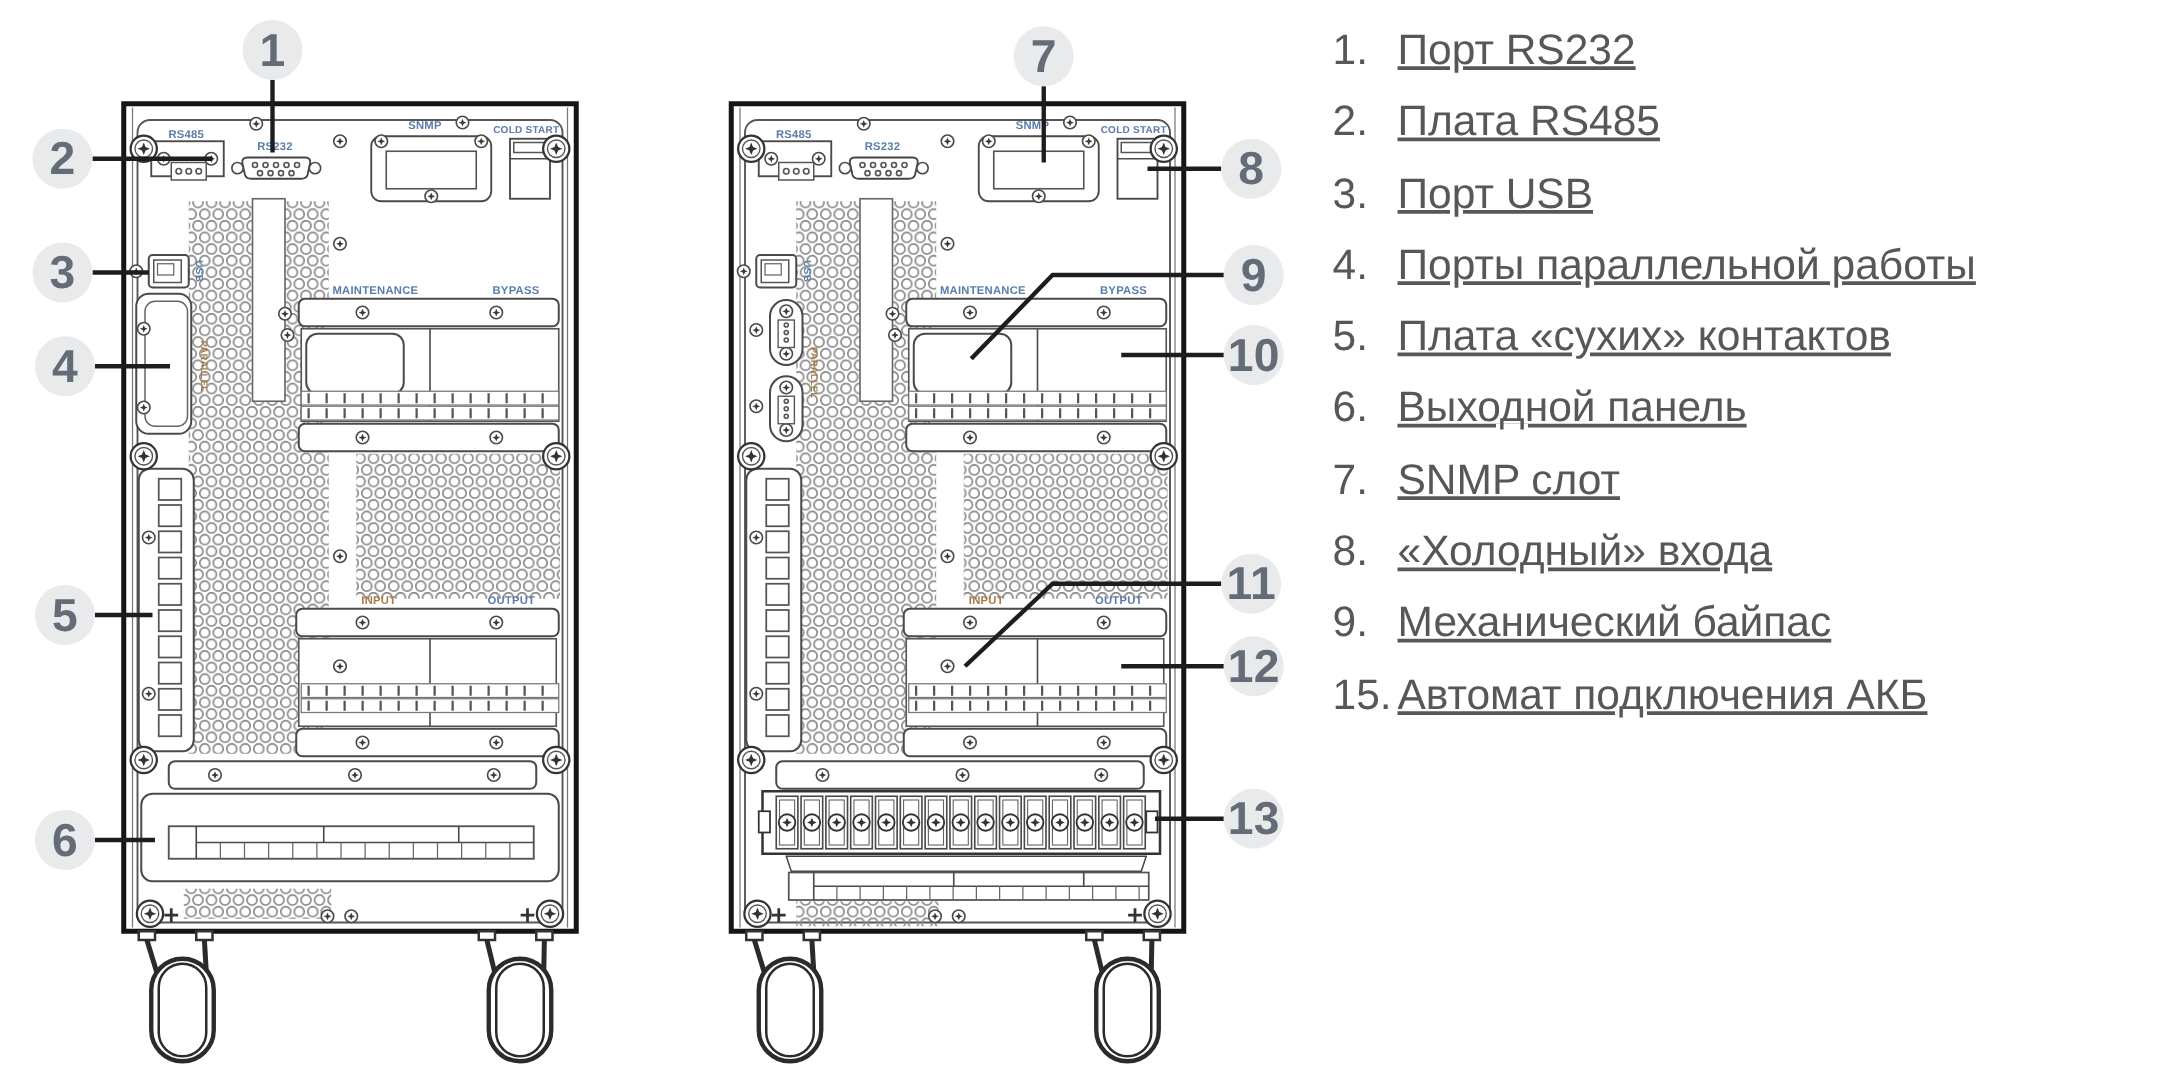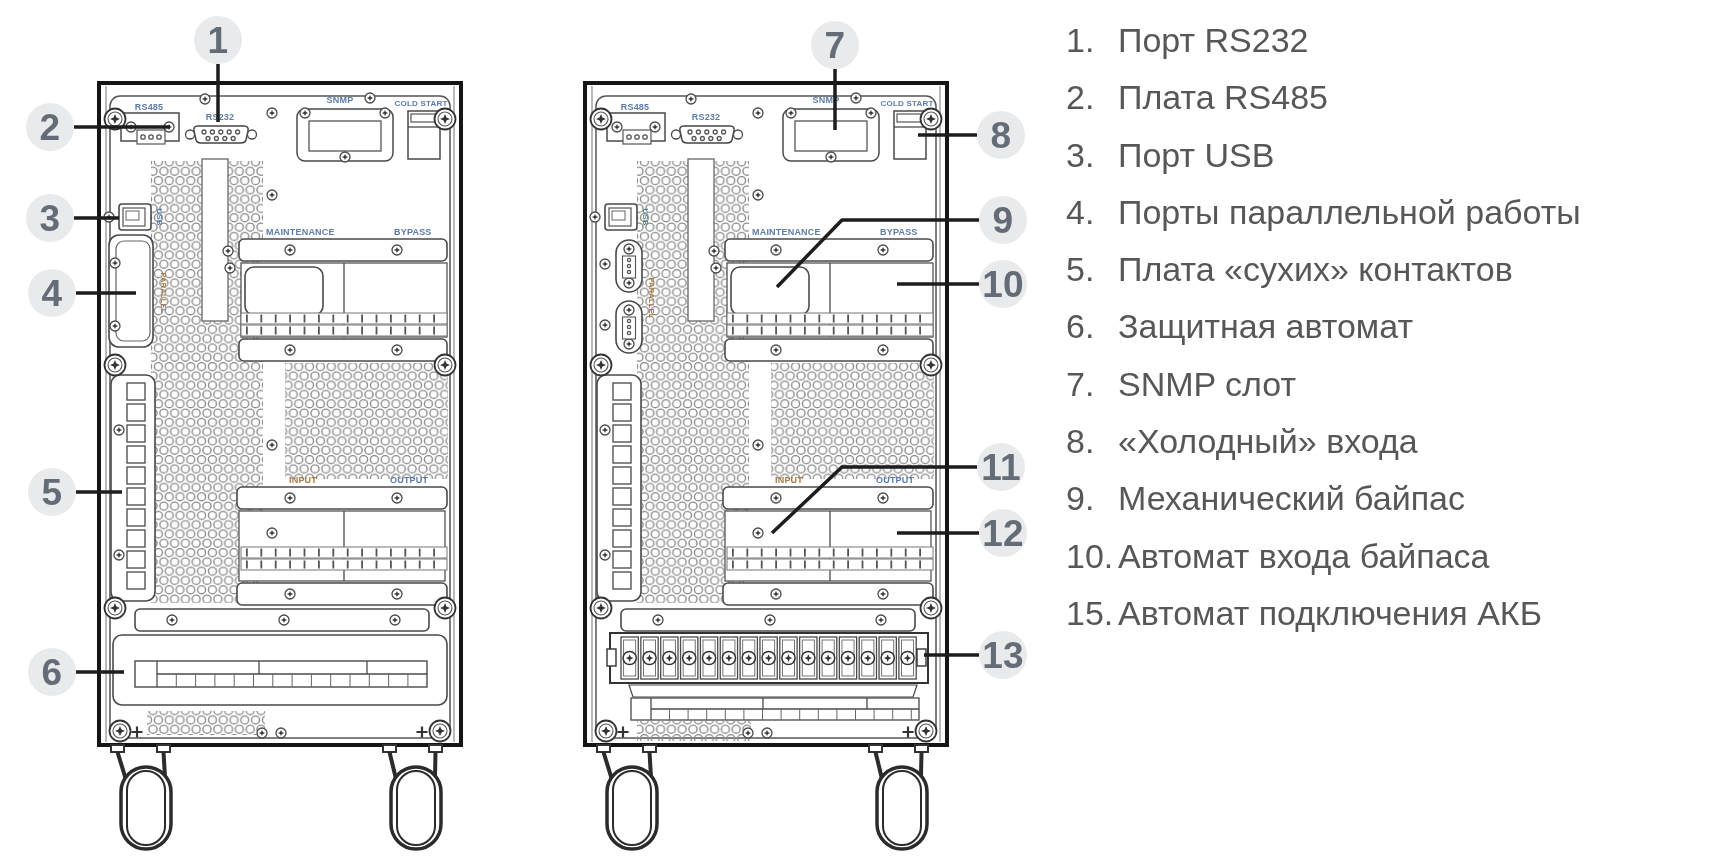--- a/index.html
+++ b/index.html
@@ -2,21 +2,21 @@
 <html><head>
 <meta charset="utf-8">
 <style>
   html,body{margin:0;padding:0;background:#ffffff;}
   body{width:1734px;height:867px;overflow:hidden;font-family:"Liberation Sans","DejaVu Sans",sans-serif;}
   .stage{position:relative;width:1734px;height:867px;background:#fff;}
   #diagram-svg{position:absolute;left:0;top:0;}
   .legend{position:absolute;left:1062px;top:12px;width:668px;color:#57575a;font-size:34px;font-weight:400;}
   .legend-row{display:flex;height:57.3px;line-height:57.3px;white-space:nowrap;}
   .legend-num{flex:0 0 56px;width:56px;padding-left:4px;box-sizing:border-box;}
-  .legend-label{flex:1;}
+  .legend-label{flex:1;text-decoration:underline;}
 </style>
 </head>
 <body>
 
 <div class="stage">
   <svg id="diagram-svg" width="1734" height="867" viewBox="0 0 1734 867">
       <defs>
         <pattern id="perf" width="10.8" height="18.6" patternUnits="userSpaceOnUse">
           <circle cx="5.4" cy="4.6" r="4" fill="none" stroke="#8c8c8c" stroke-width="1.4"></circle>
           <circle cx="0" cy="13.9" r="4" fill="none" stroke="#8c8c8c" stroke-width="1.4"></circle>
@@ -791,36 +791,32 @@
       <div class="legend-row">
         <div class="legend-num">4.</div>
         <div class="legend-label">Порты параллельной работы</div>
       </div>
       <div class="legend-row">
         <div class="legend-num">5.</div>
         <div class="legend-label">Плата «сухих» контактов</div>
       </div>
       <div class="legend-row">
         <div class="legend-num">6.</div>
-        <div class="legend-label">Защитная автомат</div>
+        <div class="legend-label">Выходной панель</div>
       </div>
       <div class="legend-row">
         <div class="legend-num">7.</div>
         <div class="legend-label">SNMP слот</div>
       </div>
       <div class="legend-row">
         <div class="legend-num">8.</div>
         <div class="legend-label">«Холодный» входа</div>
       </div>
       <div class="legend-row">
         <div class="legend-num">9.</div>
         <div class="legend-label">Механический байпас</div>
-      </div>
-      <div class="legend-row">
-        <div class="legend-num">10.</div>
-        <div class="legend-label">Автомат входа байпаса</div>
       </div>
       <div class="legend-row">
         <div class="legend-num">15.</div>
         <div class="legend-label">Автомат подключения АКБ</div>
       </div>
     </div>
 </div>
 
 </body></html>

